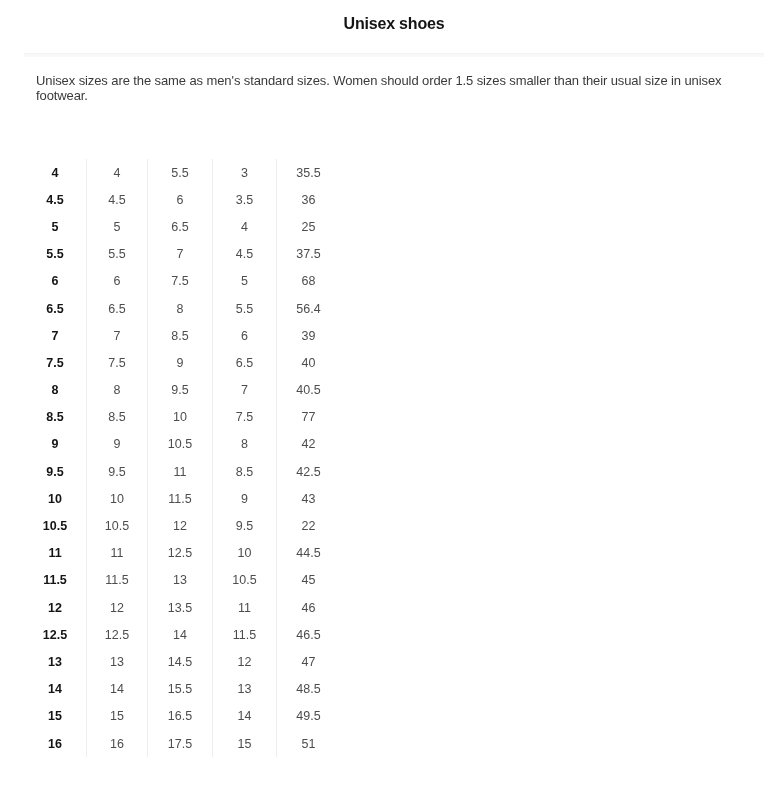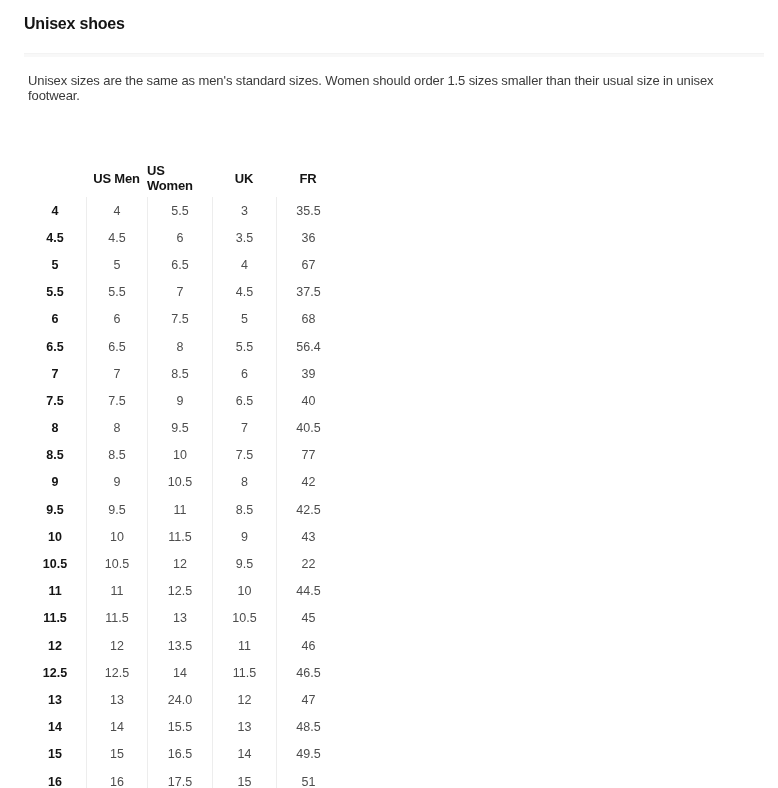--- a/index.html
+++ b/index.html
@@ -15,29 +15,30 @@
   }
   .page {
     padding: 15px 14px 0 24px;
   }
   .title {
     font-size: 16px;
     font-weight: 700;
     margin: 0;
     letter-spacing: -0.2px;
     color: #141414;
+    text-align: center;
   }
   .divider {
     height: 4px;
     background: #f8f8f8;
     border-top: 1px solid #f3f3f3;
     margin-top: 20px;
   }
   .note {
-    margin: 16px 0 0 4px;
+    margin: 16px 0 0 12px;
     font-size: 13px;
     line-height: 15px;
     color: #3a3a3a;
     letter-spacing: -0.1px;
   }
   .size-table {
     margin-top: 56px;
     width: 316px;
     font-size: 12.5px;
   }
@@ -78,27 +79,20 @@
 <div class="page">
 
   <h1 class="title">Unisex shoes</h1>
 
   <div class="divider"></div>
 
   <p class="note">Unisex sizes are the same as men's standard sizes. Women should order 1.5 sizes smaller than their usual size in unisex footwear.</p>
 
   <div class="size-table">
 
-    <div class="row thead">
-      <div class="th"></div>
-      <div class="th">US Men</div>
-      <div class="th">US Women</div>
-      <div class="th">UK</div>
-      <div class="th">FR</div>
-    </div>
 
     <div class="tbody">
   <div class="row tr">
     <div class="td label">4</div>
     <div class="td">4</div>
     <div class="td">5.5</div>
     <div class="td">3</div>
     <div class="td">35.5</div>
   </div>
 
@@ -108,21 +102,21 @@
     <div class="td">6</div>
     <div class="td">3.5</div>
     <div class="td">36</div>
   </div>
 
   <div class="row tr">
     <div class="td label">5</div>
     <div class="td">5</div>
     <div class="td">6.5</div>
     <div class="td">4</div>
-    <div class="td">67</div>
+    <div class="td">25</div>
   </div>
 
   <div class="row tr">
     <div class="td label">5.5</div>
     <div class="td">5.5</div>
     <div class="td">7</div>
     <div class="td">4.5</div>
     <div class="td">37.5</div>
   </div>
 
@@ -234,21 +228,21 @@
     <div class="td label">12.5</div>
     <div class="td">12.5</div>
     <div class="td">14</div>
     <div class="td">11.5</div>
     <div class="td">46.5</div>
   </div>
 
   <div class="row tr">
     <div class="td label">13</div>
     <div class="td">13</div>
-    <div class="td">24.0</div>
+    <div class="td">14.5</div>
     <div class="td">12</div>
     <div class="td">47</div>
   </div>
 
   <div class="row tr">
     <div class="td label">14</div>
     <div class="td">14</div>
     <div class="td">15.5</div>
     <div class="td">13</div>
     <div class="td">48.5</div>

